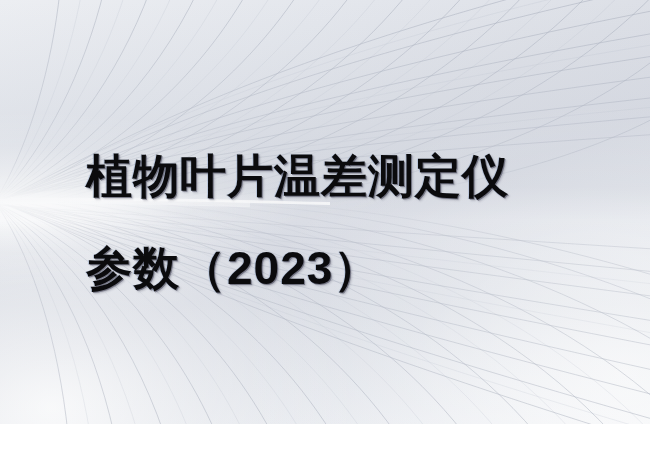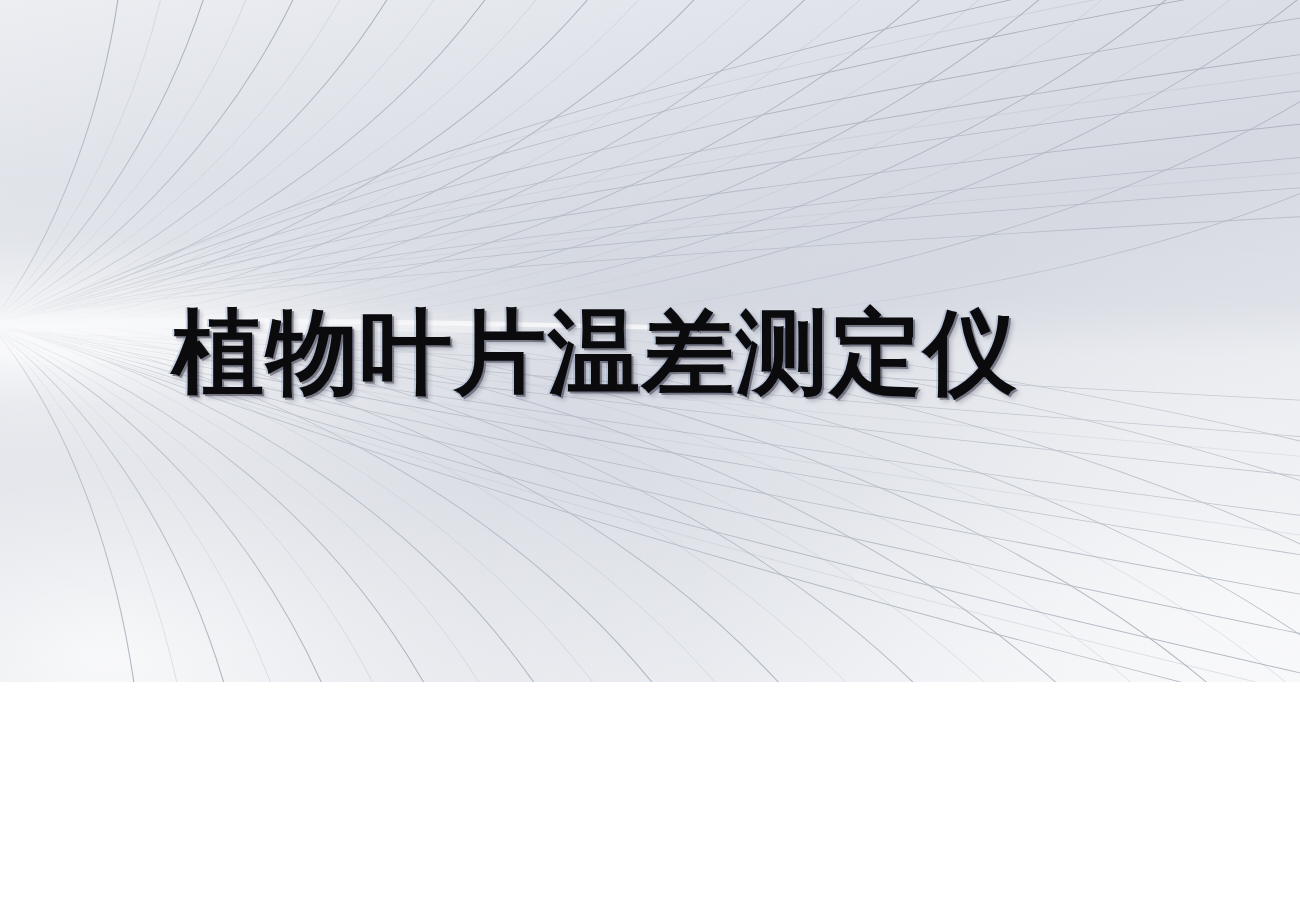--- a/index.html
+++ b/index.html
@@ -5,21 +5,21 @@
 <style>
   html, body {
     margin: 0;
     padding: 0;
     background: #ffffff;
   }
 
   #slide {
     position: relative;
     width: 650px;
-    height: 341px;
+    height: 424px;
     overflow: hidden;
     background: #e9ecf0;
     font-family: "Liberation Sans", "DejaVu Sans", sans-serif;
   }
 
   
 
   .bg-layer {
     position: absolute;
     inset: 0;
@@ -225,15 +225,16 @@
       <path d="M0,214 C 70,212 150,214 250,217" stroke="#ffffff" stroke-width="6" opacity="0.45"></path>
     </g>
   </svg>
 
   <div class="bg-layer bg-horizon"></div>
 
   <div class="bg-layer bg-shade"></div>
 
   <div id="title-block">
     <div class="title-line">植物叶片温差测定仪</div>
+    <div class="title-line">参数（2023）</div>
   </div>
 
 </div>
 
 </body></html>

